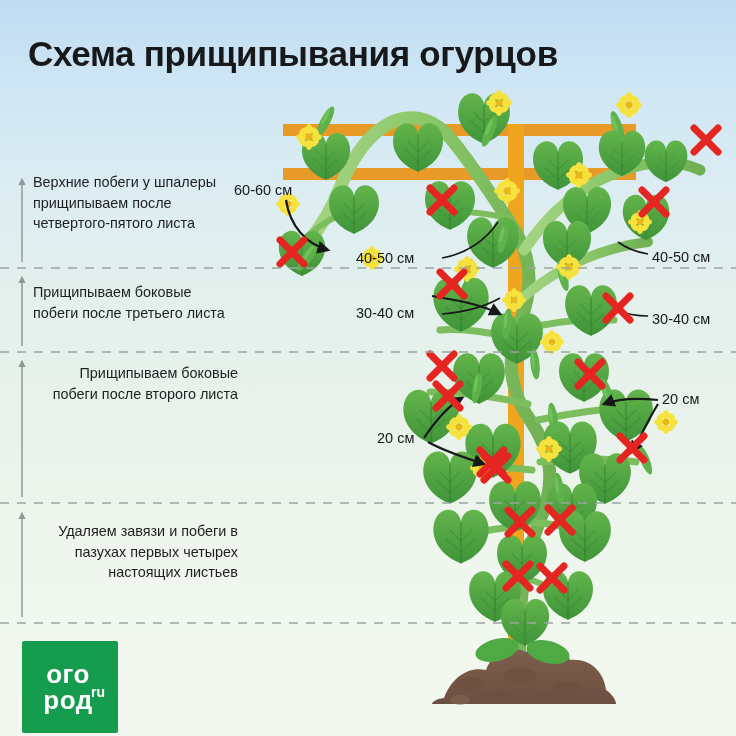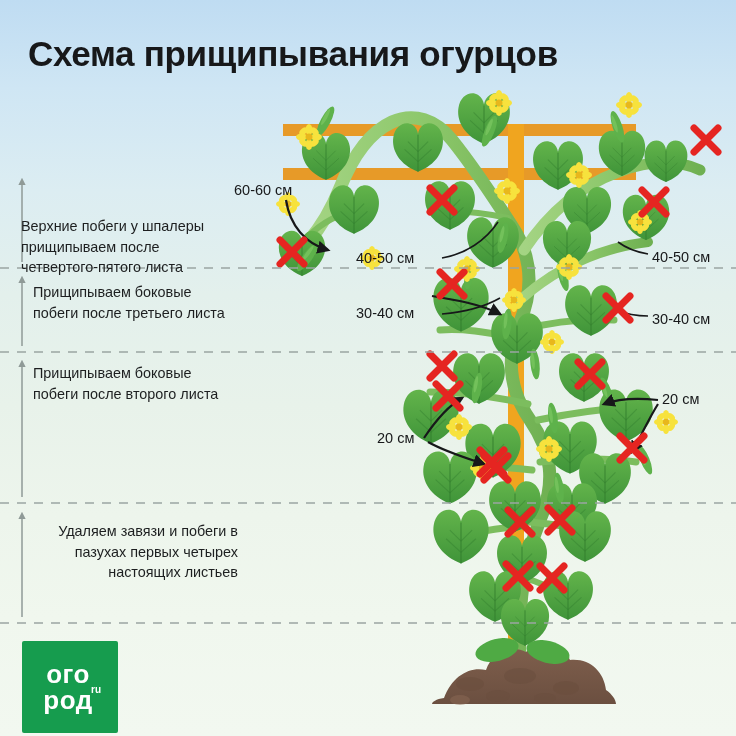--- a/index.html
+++ b/index.html
@@ -31,23 +31,23 @@
     margin-top:12px;
   }
 
   
   .note{
     position:absolute;
     font-size:14.4px;line-height:20.5px;color:#1d1f20;
     font-family:"Liberation Sans","DejaVu Sans",sans-serif;
   }
   #note0{left:33px;top:113px;width:215px;}
-  #note1{left:21px;top:172px;width:215px;margin-top:44px;}
+  #note1{left:33px;top:172px;width:215px;}
   #note2{left:33px;top:282px;width:205px;}
-  #note3{left:33px;top:363px;width:205px;}
+  #note3{left:33px;top:363px;width:205px;text-align:right;}
   #note4{left:33px;top:521px;width:205px;text-align:right;}
 
   
   .dim{
     position:absolute;
     font-size:14.5px;color:#17181a;white-space:nowrap;
     font-family:"Liberation Sans","DejaVu Sans",sans-serif;
   }
   #dim-6070{left:234px;top:182px;}
   #dim-4050a{left:356px;top:250px;}
@@ -64,21 +64,21 @@
   }
   #logo .lg-top, #logo .lg-bot{
     position:absolute;left:0;width:92px;text-align:center;
     color:#ffffff;font-weight:bold;font-size:26px;letter-spacing:0.5px;
     font-family:"Liberation Sans","DejaVu Sans",sans-serif;
   }
   #logo .lg-top{top:18px;}
   #logo .lg-bot{top:44px;}
   #logo .lg-sup{
     position:absolute;left:69px;top:43px;
-    color:#ffffff;font-size:10px;font-weight:bold;
+    color:#ffffff;font-size:14px;font-weight:bold;
     font-family:"Liberation Sans","DejaVu Sans",sans-serif;
   }
 </style>
 </head>
 <body>
 
 <div id="stage">
 
   <svg class="svgfull" viewBox="0 0 736 736">
     <defs>

